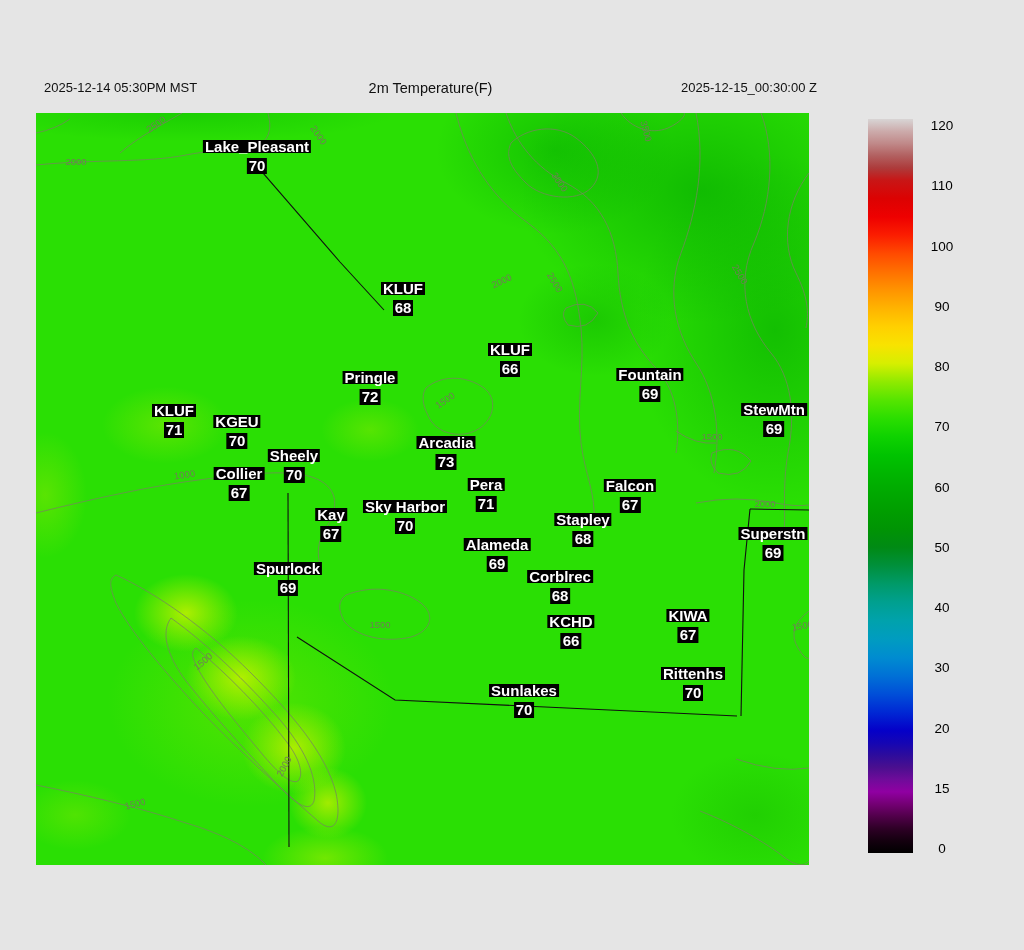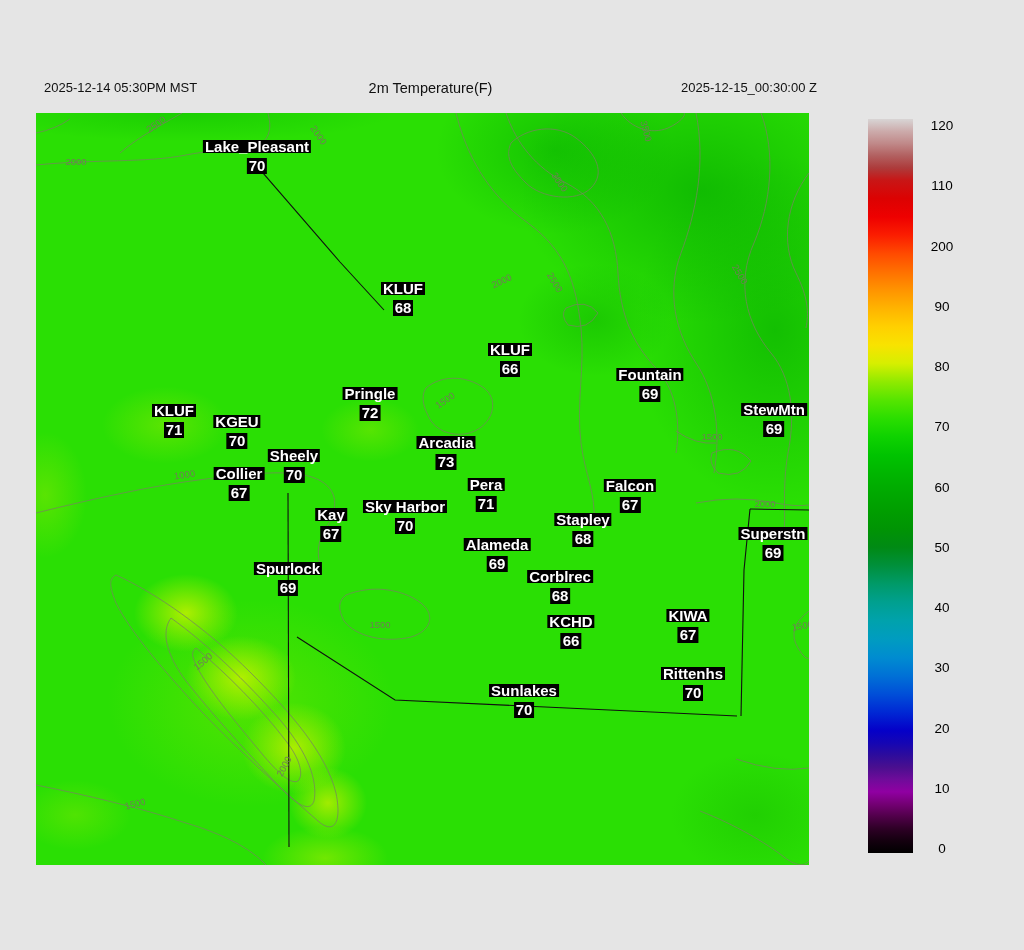--- a/index.html
+++ b/index.html
@@ -115,21 +115,21 @@
         <text x="251" y="655" class="ctr-lab" text-anchor="middle" transform="rotate(-62 251 655)">2000</text>
         <text x="100" y="694" class="ctr-lab" text-anchor="middle" transform="rotate(-15 100 694)">1500</text>
       </g>
   </svg>
   <div id="stations">
       <div class="station" style="left: 221px; top: 25px;"><div class="st-name">Lake_Pleasant</div><div class="st-val"><span>70</span></div></div>
       <div class="station" style="left: 367px; top: 167px;"><div class="st-name">KLUF</div><div class="st-val"><span>68</span></div></div>
       <div class="station" style="left: 474px; top: 228px;"><div class="st-name">KLUF</div><div class="st-val"><span>66</span></div></div>
       <div class="station" style="left: 614px; top: 253px;"><div class="st-name">Fountain</div><div class="st-val"><span>69</span></div></div>
       <div class="station" style="left: 738px; top: 288px;"><div class="st-name">StewMtn</div><div class="st-val"><span>69</span></div></div>
-      <div class="station" style="left: 334px; top: 272px;"><div class="st-name">Pringle</div><div class="st-val"><span>72</span></div></div>
+      <div class="station" style="left: 334px; top: 256px;"><div class="st-name">Pringle</div><div class="st-val"><span>72</span></div></div>
       <div class="station" style="left: 138px; top: 289px;"><div class="st-name">KLUF</div><div class="st-val"><span>71</span></div></div>
       <div class="station" style="left: 201px; top: 300px;"><div class="st-name">KGEU</div><div class="st-val"><span>70</span></div></div>
       <div class="station" style="left: 410px; top: 321px;"><div class="st-name">Arcadia</div><div class="st-val"><span>73</span></div></div>
       <div class="station" style="left: 258px; top: 334px;"><div class="st-name">Sheely</div><div class="st-val"><span>70</span></div></div>
       <div class="station" style="left: 203px; top: 352px;"><div class="st-name">Collier</div><div class="st-val"><span>67</span></div></div>
       <div class="station" style="left: 450px; top: 363px;"><div class="st-name">Pera</div><div class="st-val"><span>71</span></div></div>
       <div class="station" style="left: 594px; top: 364px;"><div class="st-name">Falcon</div><div class="st-val"><span>67</span></div></div>
       <div class="station" style="left: 369px; top: 385px;"><div class="st-name">Sky Harbor</div><div class="st-val"><span>70</span></div></div>
       <div class="station" style="left: 295px; top: 393px;"><div class="st-name">Kay</div><div class="st-val"><span>67</span></div></div>
       <div class="station" style="left: 547px; top: 398px;"><div class="st-name">Stapley</div><div class="st-val"><span>68</span></div></div>
@@ -141,24 +141,24 @@
       <div class="station" style="left: 535px; top: 500px;"><div class="st-name">KCHD</div><div class="st-val"><span>66</span></div></div>
       <div class="station" style="left: 657px; top: 552px;"><div class="st-name">Rittenhs</div><div class="st-val"><span>70</span></div></div>
       <div class="station" style="left: 488px; top: 569px;"><div class="st-name">Sunlakes</div><div class="st-val"><span>70</span></div></div>
     </div>
 </div>
 
 <div id="colorbar" style="background: linear-gradient(rgb(216, 213, 213) 0%, rgb(204, 171, 171) 1.67%, rgb(192, 137, 137) 3.33%, rgb(178, 96, 96) 5%, rgb(173, 59, 59) 6.67%, rgb(200, 22, 22) 8.33%, rgb(220, 2, 2) 10.83%, rgb(238, 0, 0) 13.33%, rgb(251, 29, 0) 15.83%, rgb(255, 74, 0) 18.33%, rgb(255, 112, 0) 20.83%, rgb(255, 148, 0) 23.33%, rgb(255, 180, 0) 25.83%, rgb(255, 208, 0) 28.33%, rgb(248, 227, 0) 30.83%, rgb(214, 239, 0) 33.33%, rgb(143, 234, 0) 35.83%, rgb(85, 229, 0) 38.33%, rgb(42, 222, 0) 40.83%, rgb(14, 210, 0) 43.33%, rgb(0, 195, 0) 45.83%, rgb(0, 181, 0) 48.33%, rgb(0, 169, 0) 50.83%, rgb(0, 158, 0) 53.33%, rgb(0, 148, 4) 55.83%, rgb(0, 138, 20) 58.33%, rgb(0, 144, 59) 60.83%, rgb(0, 154, 104) 63.33%, rgb(0, 160, 143) 65.83%, rgb(0, 162, 172) 68.33%, rgb(0, 156, 192) 70.83%, rgb(0, 140, 208) 73.33%, rgb(0, 113, 214) 75.83%, rgb(0, 79, 216) 78.33%, rgb(0, 40, 212) 80.83%, rgb(5, 0, 200) 83.33%, rgb(21, 6, 180) 85%, rgb(45, 12, 156) 86.67%, rgb(74, 15, 143) 88.33%, rgb(111, 11, 154) 90%, rgb(144, 0, 162) 91.67%, rgb(116, 0, 116) 93.33%, rgb(81, 0, 74) 95%, rgb(46, 0, 38) 96.67%, rgb(20, 0, 15) 98.33%, rgb(0, 0, 0) 100%);"></div>
 <div id="cb-ticks" style="position: absolute; left: 868px; top: 119px; width: 120px; height: 734px;">
     <div class="cb-tick" style="top: 6px;">120</div>
     <div class="cb-tick" style="top: 66.25px;">110</div>
-    <div class="cb-tick" style="top: 126.5px;">200</div>
+    <div class="cb-tick" style="top: 126.5px;">100</div>
     <div class="cb-tick" style="top: 186.75px;">90</div>
     <div class="cb-tick" style="top: 247px;">80</div>
     <div class="cb-tick" style="top: 307.25px;">70</div>
     <div class="cb-tick" style="top: 367.5px;">60</div>
     <div class="cb-tick" style="top: 427.75px;">50</div>
     <div class="cb-tick" style="top: 488px;">40</div>
     <div class="cb-tick" style="top: 548.25px;">30</div>
     <div class="cb-tick" style="top: 608.5px;">20</div>
-    <div class="cb-tick" style="top: 668.75px;">10</div>
+    <div class="cb-tick" style="top: 668.75px;">15</div>
     <div class="cb-tick" style="top: 729px;">0</div>
   </div>
 
 </body></html>

